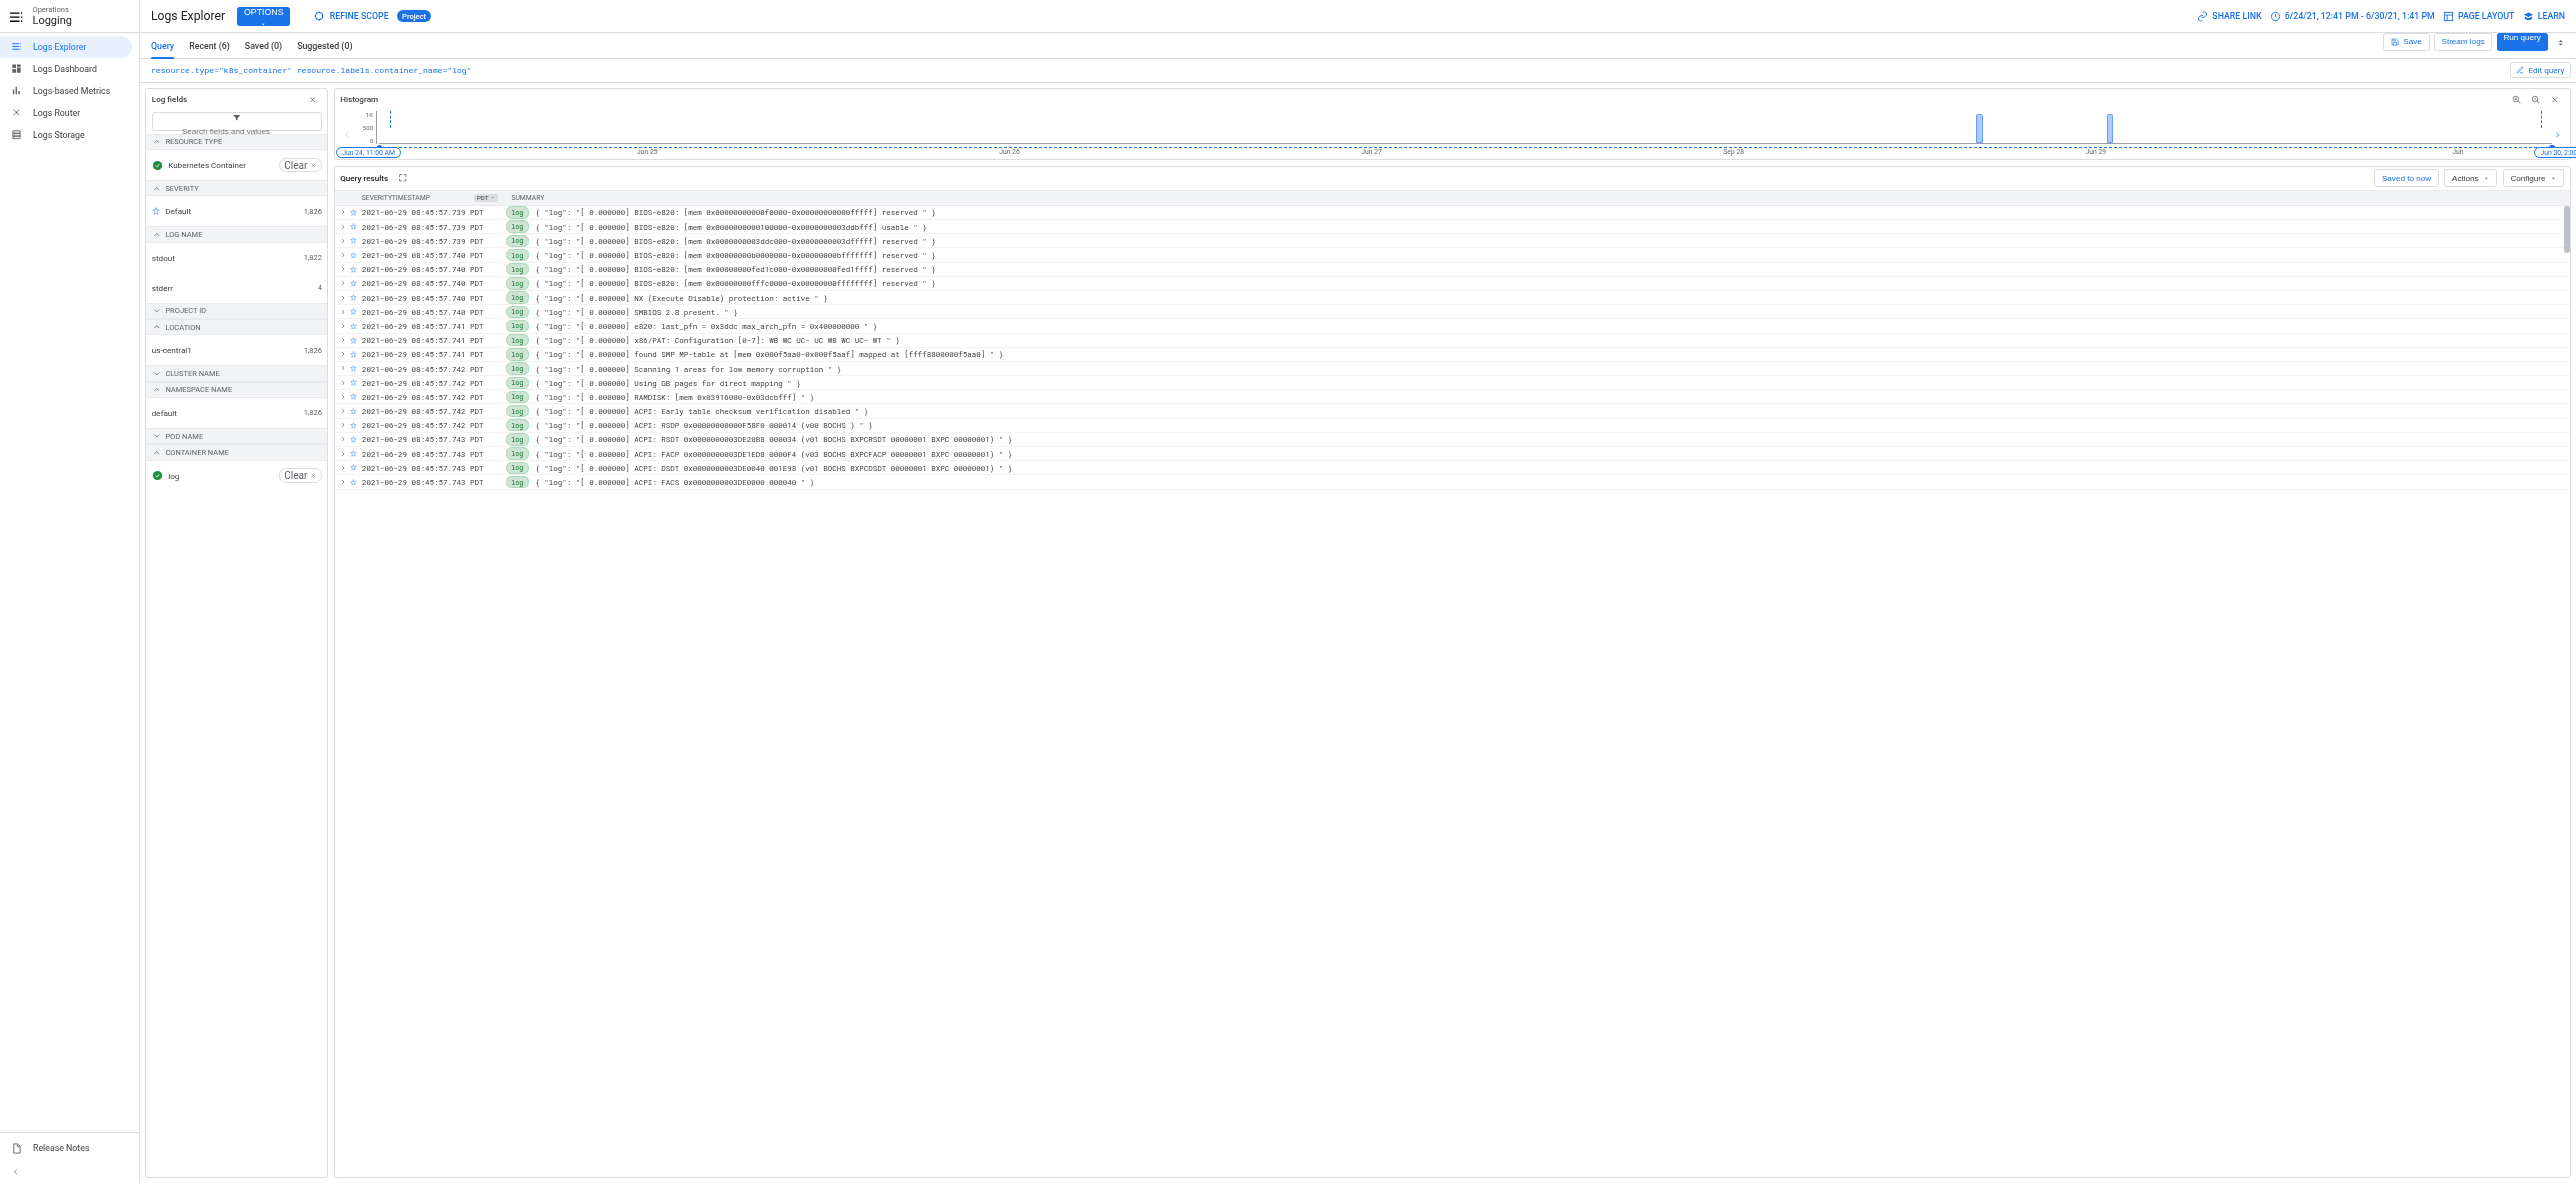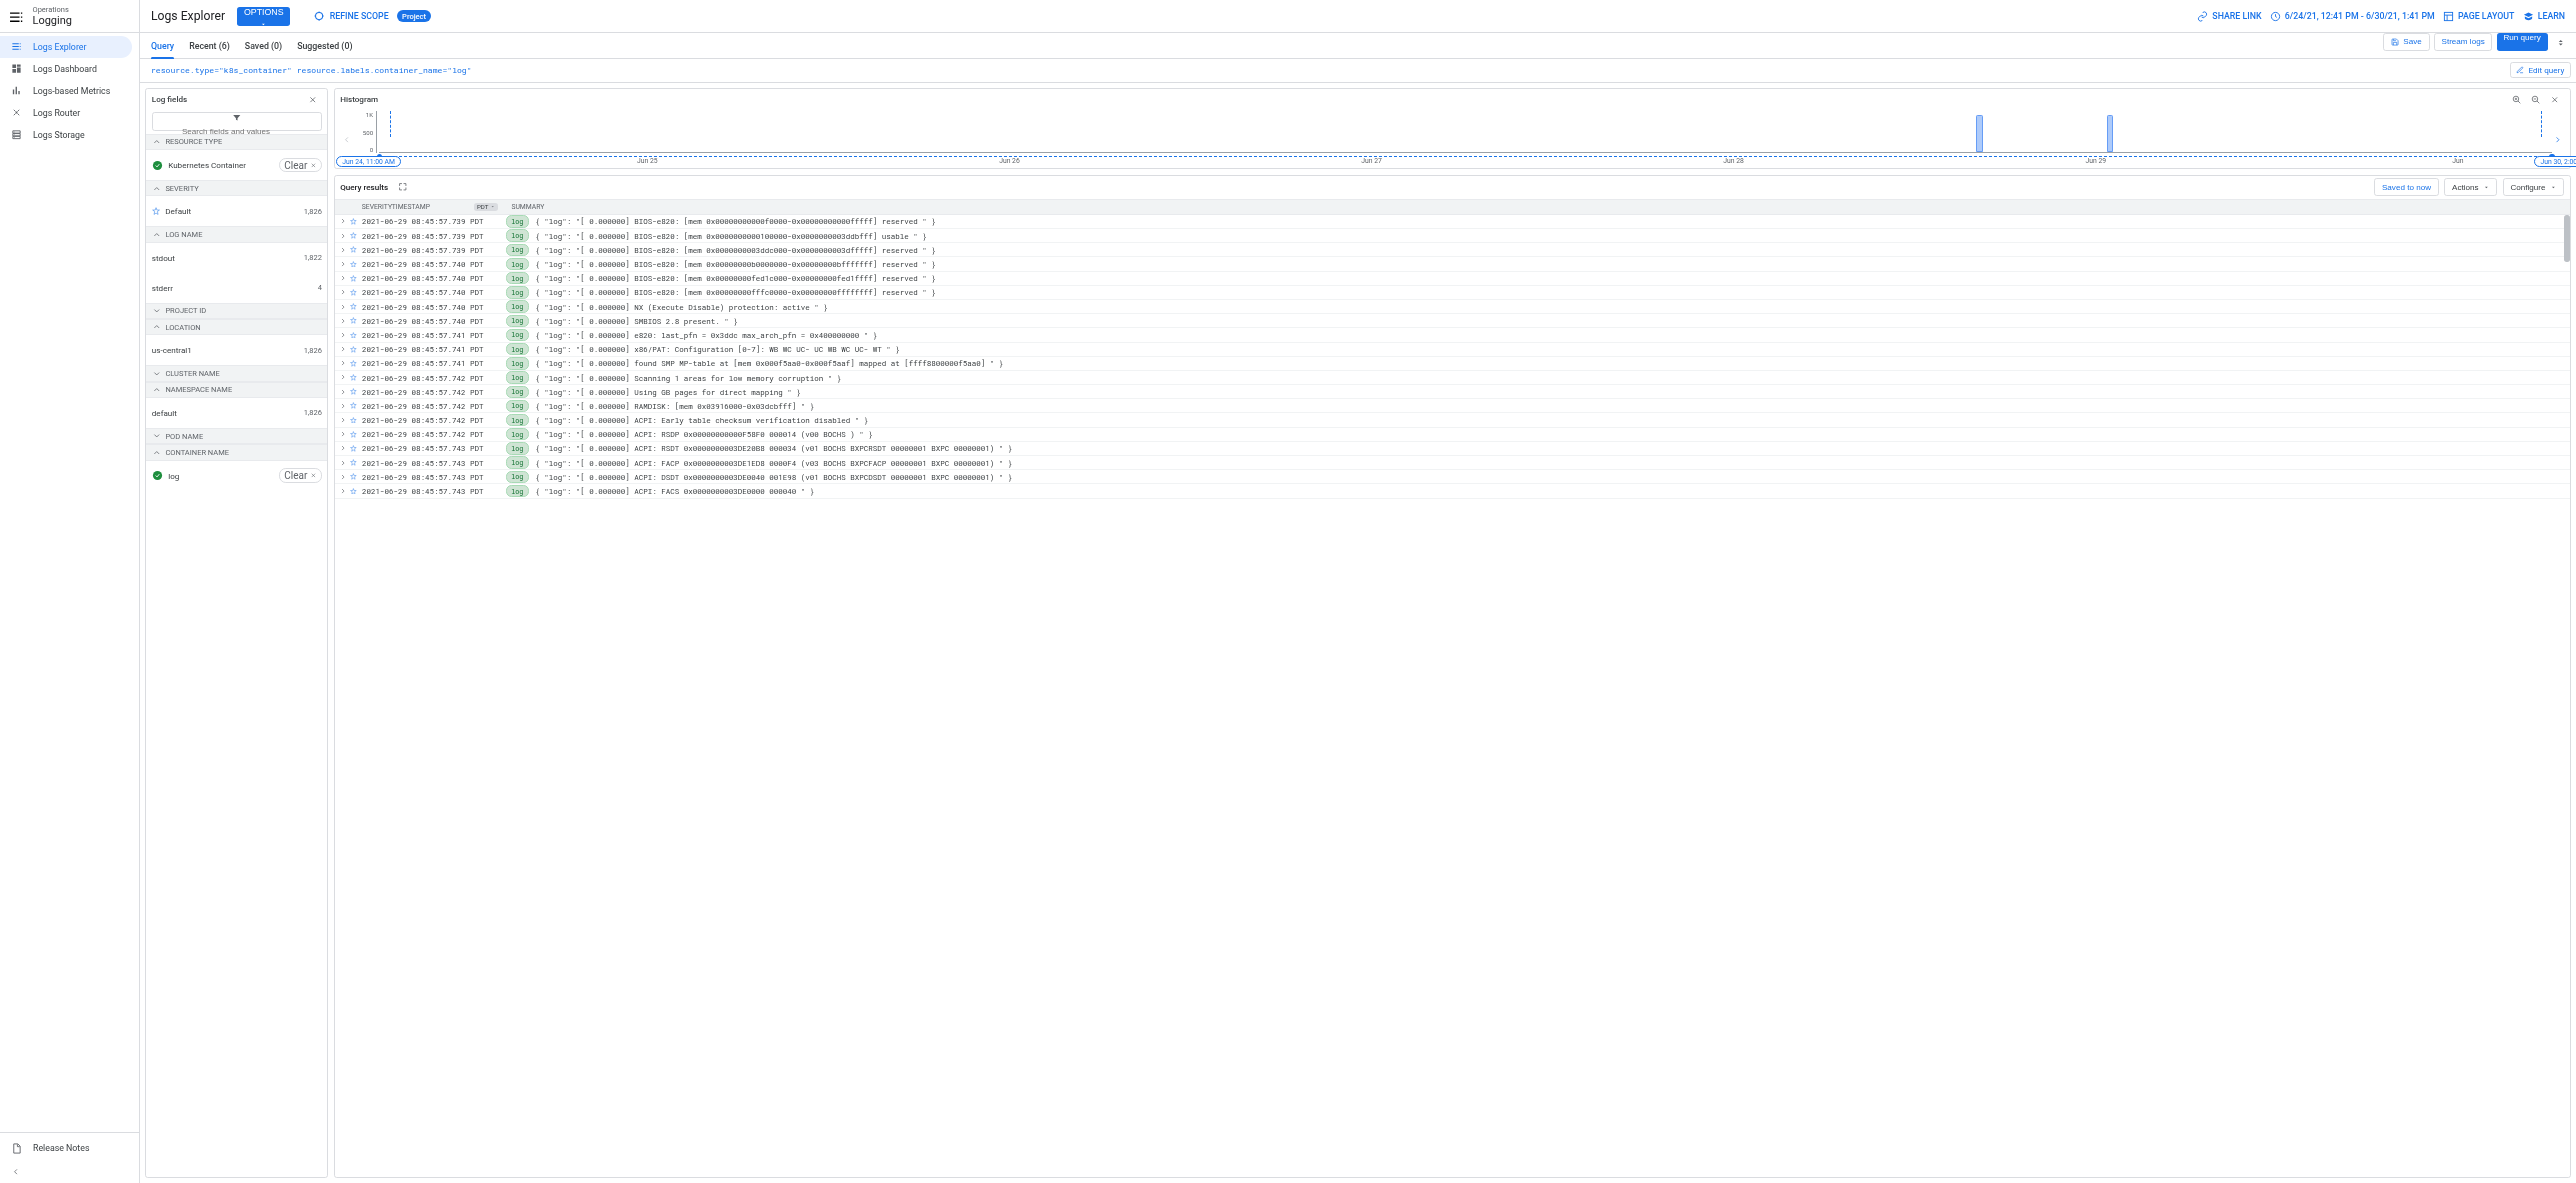--- a/index.html
+++ b/index.html
@@ -56,21 +56,21 @@
   .lf-list { flex:1; overflow:auto;}
   .lf-section { background:#f1f3f4; height:16.3px; display:flex; align-items:center; gap:4.1px; padding:0 5.4px; font-size:7.5px; color:#5f6368; text-transform:uppercase; border-top:0.7px solid #e8eaed; border-bottom:0.7px solid #e8eaed; cursor:pointer;}
   .lf-row { display:flex; align-items:center; height:30px; padding:0 5.4px; font-size:8.1px; color:#3c4043; gap:5.4px; cursor:default;}
   .lf-row .lf-name { flex:1; }
   .lf-row .lf-cnt { color:#5f6368; font-size:7.5px;}
   .clear-chip { border:0.7px solid #dadce0; border-radius:6.8px; font-size:10px; color:#5f6368; padding:0.7px 4.1px; display:flex; align-items:center; gap:2.7px; cursor:pointer;}
   .check-green { width:11px; height:11px; color:#1e8e3e;}
   .sev-dot { width:8.1px; height:8.1px; fill:#1a73e8; color:#1a73e8;}
   
   .rightcol { flex:1; display:flex; flex-direction:column; gap:5.4px; min-width:0; min-height:0;}
-  .histogram { height:81px;}
+  .histogram { height:72px;}
   .hist-body { flex:1; display:flex; position:relative; padding:1.4px 5.4px 0 5.4px;}
   .hist-nav{ width:12.2px; display:flex; align-items:center; justify-content:center; color:#bdc1c6; cursor:pointer;}
   .hist-chart { flex:1; position:relative;}
   .hist-yaxis { position:absolute; left:6.8px; top:0; bottom:15px; width:17.6px; font-size:6.1px; color:#5f6368; display:flex; flex-direction:column; justify-content:space-between; align-items:flex-end; border-right:0.7px solid #9aa0a6; padding-right:2.7px;}
   .hist-plot { position:absolute; left:27px; right:0; top:0; bottom:15px; border-bottom:0.7px solid #9aa0a6;}
   .hist-bar { position:absolute; bottom:0; width:6.8px; background:#aecbfa; border:0.7px solid #669df6; border-radius:1.4px 1.4px 0 0;}
   .hist-range { position:absolute; left:27px; right:0; bottom:11px; height:1.4px; }
   .hist-range::before { content:""; position:absolute; left:0; right:0; top:0; border-top:0.7px dashed #1a73e8;}
   .hist-handle { position:absolute; top:-2px; width:5.4px; height:5.4px; border-radius:50%; background:#1a73e8;}
   .hist-xaxis { position:absolute; left:27px; right:0; bottom:0; height:13.6px; font-size:6.8px; color:#5f6368; }
@@ -421,21 +421,21 @@
               <div class="hist-range">
                 <div class="hist-handle" style="left:-2.7px"></div>
                 <div class="hist-handle" style="right:-2.7px"></div>
               </div>
               <div class="hist-xaxis" id="hist-x">
                 <div class="hist-pill" style="left:-2%">Jun 24, 11:00 AM</div>
                 <div class="hist-pill" style="right:-2%">Jun 30, 2:00 PM</div>
               <div class="hist-xlabel" style="left: 12.3333%;">Jun 25</div>
                   <div class="hist-xlabel" style="left: 29%;">Jun 26</div>
                   <div class="hist-xlabel" style="left: 45.6667%;">Jun 27</div>
-                  <div class="hist-xlabel" style="left: 62.3333%;">Jun 28</div>
+                  <div class="hist-xlabel" style="left: 62.3333%;">Sep 28</div>
                   <div class="hist-xlabel" style="left: 79%;">Jun 29</div>
                   <div class="hist-xlabel" style="left: 95.6667%;">Jun</div>
                 </div>
             </div>
             <div class="hist-nav">
                 <svg width="9.5" height="9.5" viewBox="0 0 24 24" fill="none" stroke="#1a73e8" stroke-width="2">
                   <path d="M9 6l6 6-6 6"></path>
                 </svg>
               </div>
           </div>

